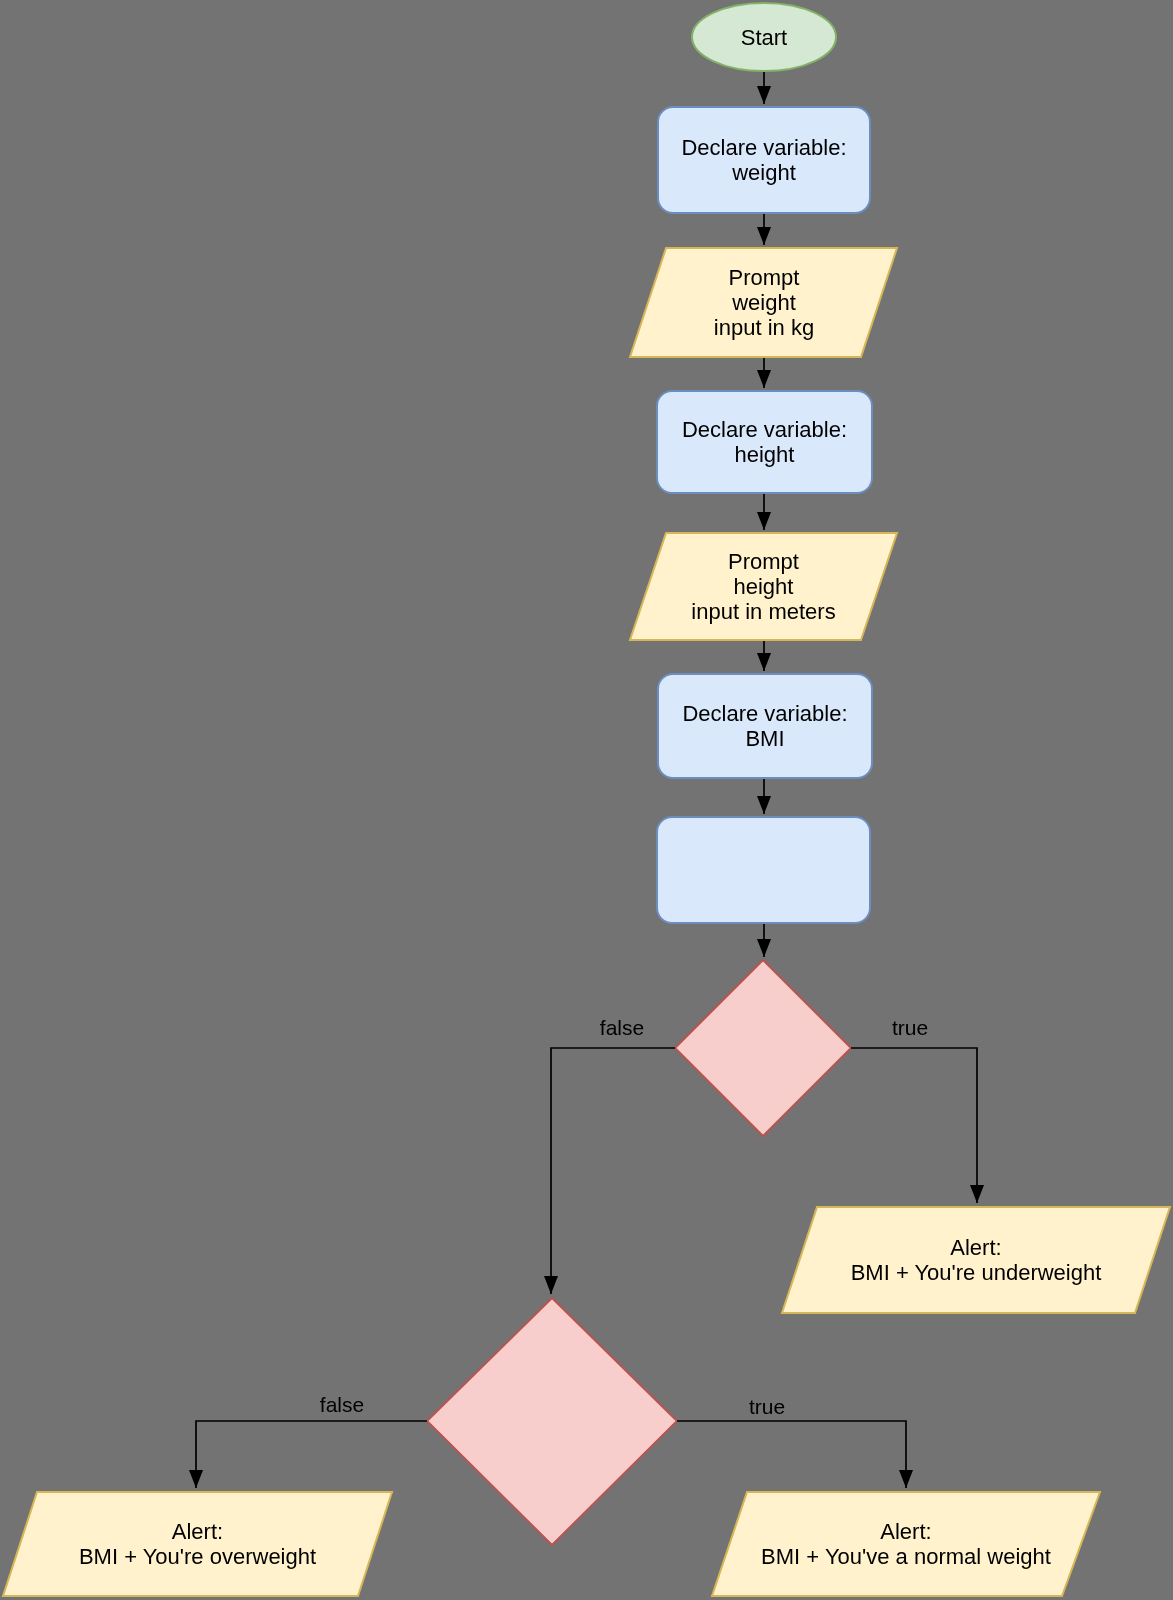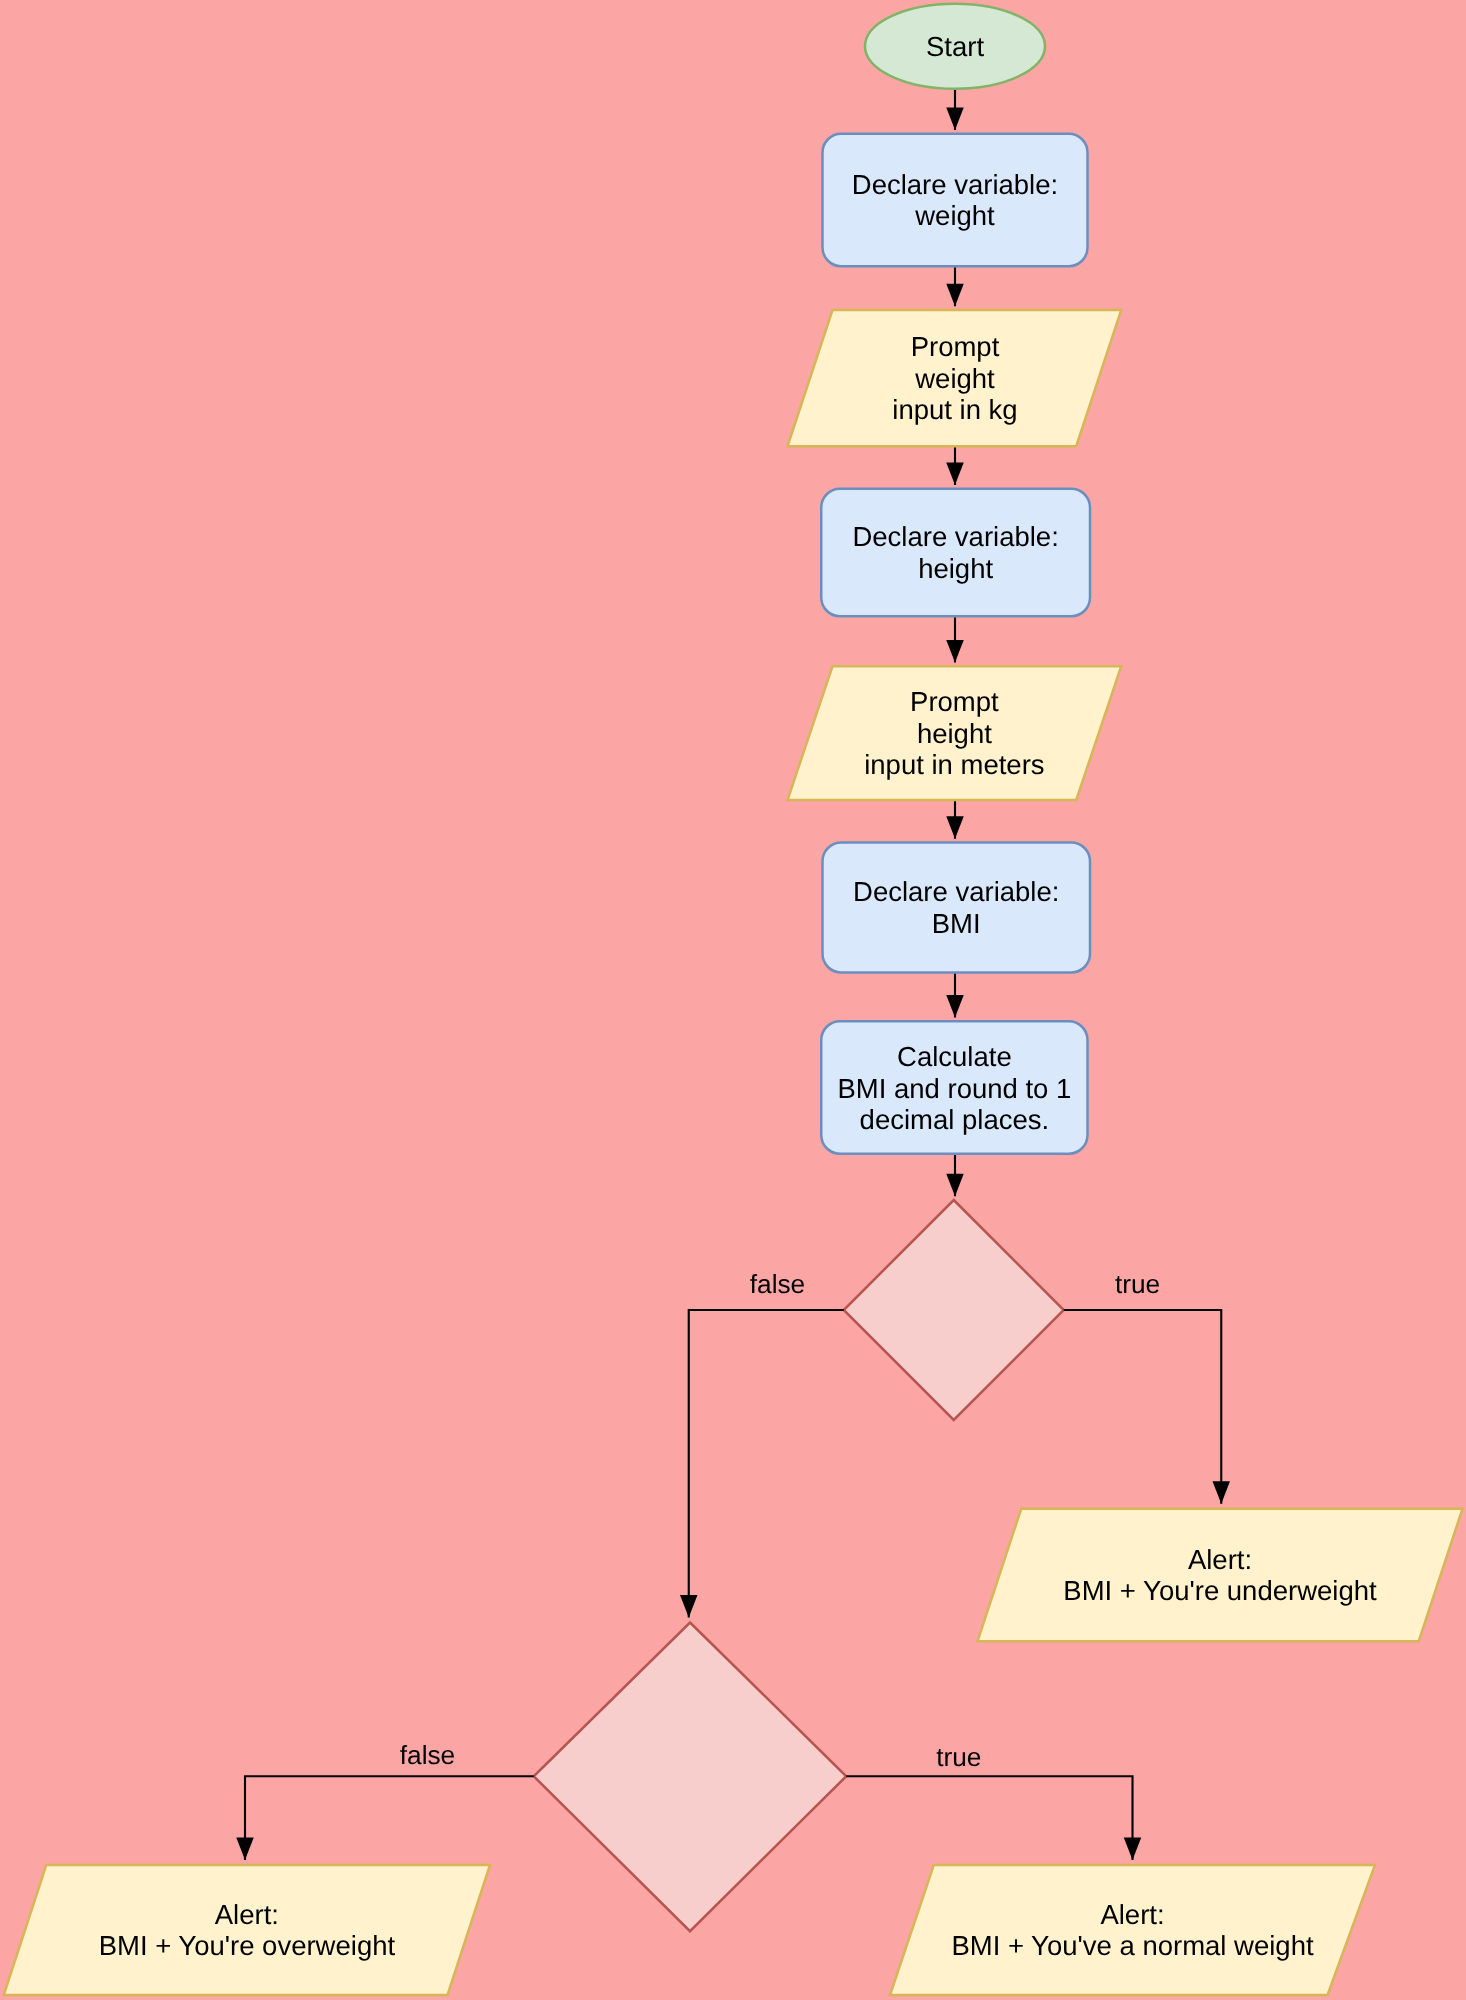--- a/index.html
+++ b/index.html
@@ -1,20 +1,20 @@
 <!DOCTYPE html>
 <html><head>
 <meta charset="utf-8">
 <style>
   html, body { margin: 0; padding: 0; background: #ffffff; }
   .canvas {
     position: relative;
     width: 1173px;
     height: 1600px;
-    background: #fca5a5;
+    background: #737373;
     font-family: "Liberation Sans", sans-serif;
     overflow: hidden;
   }
   .canvas > svg { position: absolute; top: 0; left: 0; }
   .shapes * { stroke-width: 2; }
   .edges path { fill: none; stroke-width: 1.7; }
   .label {
     position: absolute;
     display: flex;
     align-items: center;
@@ -82,23 +82,20 @@
   <div class="label" style="left:657px; top:391px; width:215px; height:102px;">Declare variable:
 height</div>
 
   <div class="label" style="left:630px; top:533px; width:267px; height:107px;">Prompt
 height
 input in meters</div>
 
   <div class="label" style="left:658px; top:674px; width:214px; height:104px;">Declare variable:
 BMI</div>
 
-  <div class="label" style="left:657px; top:817px; width:213px; height:106px;">Calculate
-BMI and round to 1
-decimal places.</div>
 
 
   <div class="label" style="left:782px; top:1207px; width:388px; height:106px;">Alert:
 BMI + You're underweight</div>
 
 
   <div class="label" style="left:3px; top:1492px; width:389px; height:104px;">Alert:
 BMI + You're overweight</div>
 
   <div class="label" style="left:712px; top:1492px; width:388px; height:104px;">Alert:

